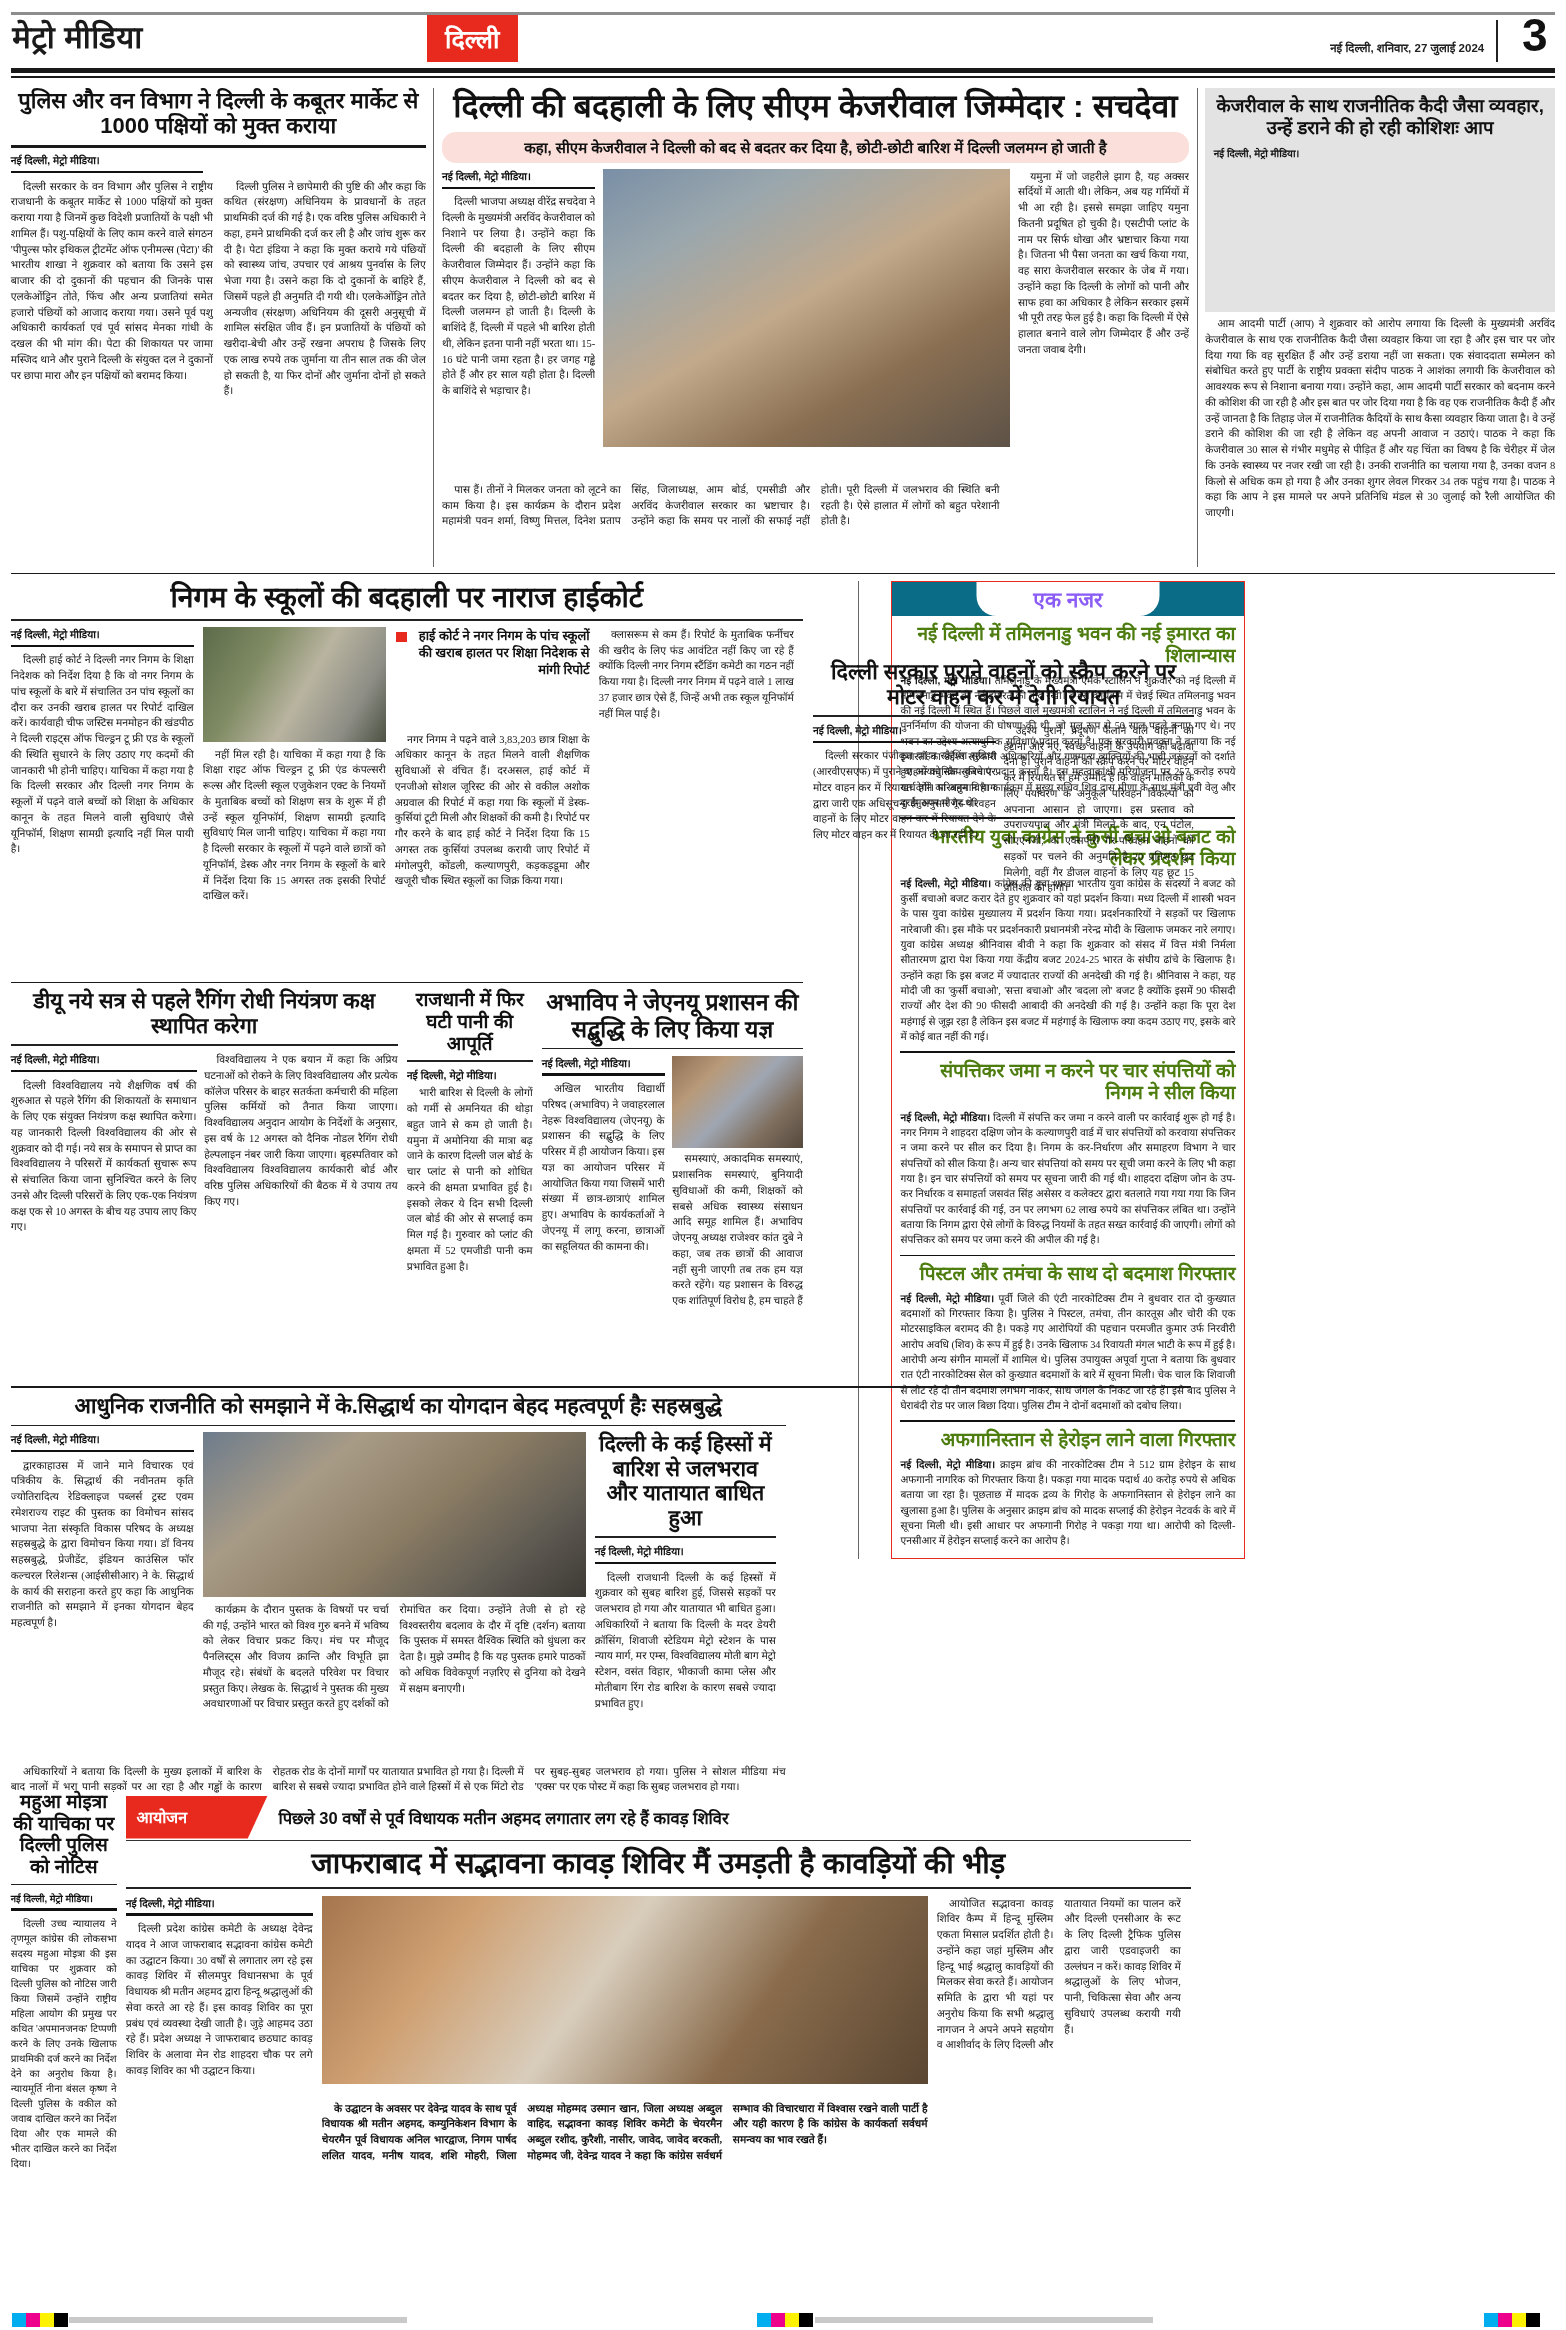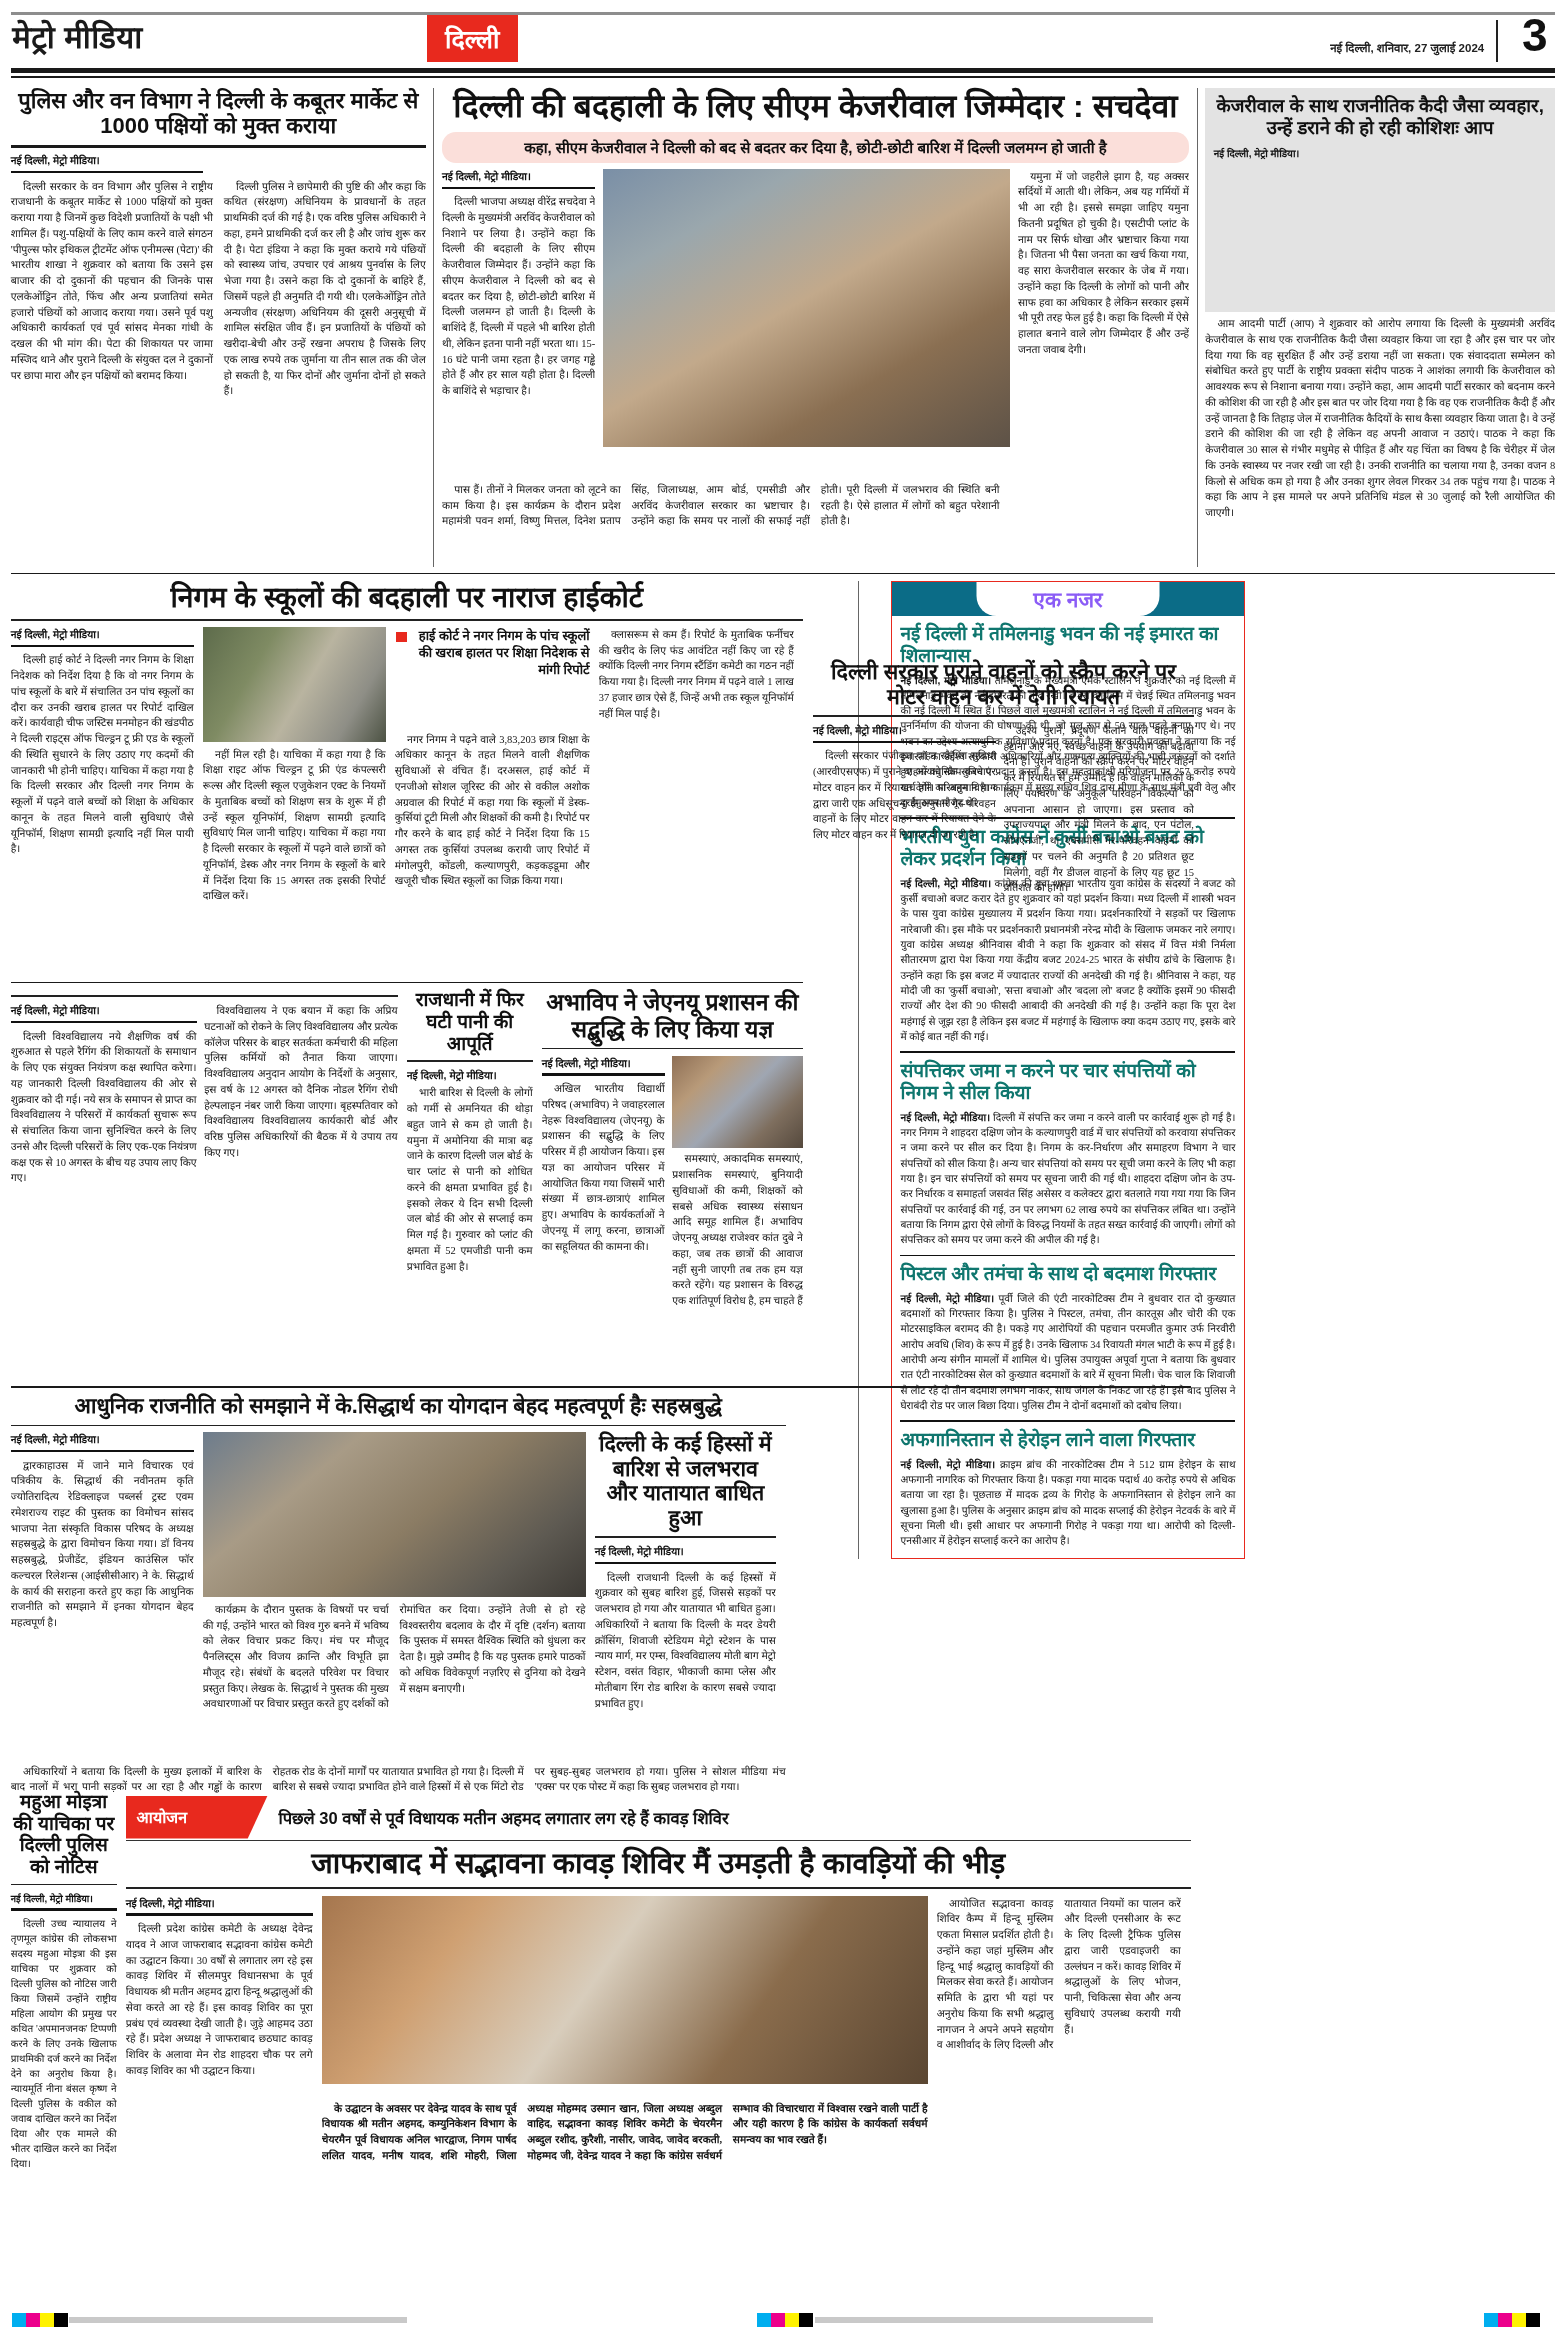--- a/index.html
+++ b/index.html
@@ -107,21 +107,21 @@
     width:183px;height:34px;background:#fff;border-radius:0 0 20px 20px;
     display:flex;align-items:center;justify-content:center;
   }
   .rail-header .notch span{
     font-family:Liberation Sans, sans-serif;
     font-weight:bold;font-size:21px;color:#8b5cf6;
   }
   .rail-body{padding:7px 8.5px 7.7px 8.5px;}
   .rail h3{
     font-family:"Liberation Sans","DejaVu Sans",sans-serif;
-    font-weight:bold;font-size:19px;line-height:1.17;margin:0 0 5.4px 0;color:#0f766e;
+    font-weight:bold;font-size:19px;line-height:1.17;margin:0 0 5.4px 0;color:#4d7c0f;text-align:right;
   }
   .rail .body{font-size:10.3px;line-height:1.49;}
   .rail-sep{height:1.5px;background:#111;margin:7px 0 7px 0;}
 
   
   .flagrow{display:flex;align-items:stretch;height:43px;margin-top:4.6px;}
   .flag{
     background:#e8291e;color:#fff;
     font-family:"Liberation Sans","DejaVu Sans",sans-serif;
     font-weight:bold;font-size:16px;
@@ -254,20 +254,21 @@
               <p class="first">क्लासरूम से कम हैं। रिपोर्ट के मुताबिक फर्नीचर की खरीद के लिए फंड आवंटित नहीं किए जा रहे हैं क्योंकि दिल्ली नगर निगम स्टैंडिंग कमेटी का गठन नहीं किया गया है। दिल्ली नगर निगम में पढ़ने वाले 1 लाख 37 हजार छात्र ऐसे हैं, जिन्हें अभी तक स्कूल यूनिफॉर्म नहीं मिल पाई है।</p>
             </div>
           </div>
         </div>
       </div>
 
       <div class="hr-page"></div>
 
       <div style="display:flex;align-items:flex-start;">
         <div style="width:396px;padding-right:9.2px;box-sizing:border-box;">
+          <div class="hl" style="font-size:21.5px;text-align:center;">डीयू नये सत्र से पहले रैगिंग रोधी नियंत्रण कक्ष स्थापित करेगा</div>
           <div class="hr-med" style="margin:6.2px 0;"></div>
           <div style="display:flex;">
             <div style="width:50%;padding-right:7.7px;box-sizing:border-box;">
               <div class="byline">नई दिल्ली, मेट्रो मीडिया।</div>
               <div class="byline-rule"></div>
               <div class="body" style="height:254px;overflow:hidden;">
                 <p class="first">दिल्ली विश्वविद्यालय नये शैक्षणिक वर्ष की शुरुआत से पहले रैगिंग की शिकायतों के समाधान के लिए एक संयुक्त नियंत्रण कक्ष स्थापित करेगा। यह जानकारी दिल्ली विश्वविद्यालय की ओर से शुक्रवार को दी गई। नये सत्र के समापन से प्राप्त का विश्वविद्यालय ने परिसरों में कार्यकर्ता सुचारू रूप से संचालित किया जाना सुनिश्चित करने के लिए उनसे और दिल्ली परिसरों के लिए एक-एक नियंत्रण कक्ष एक से 10 अगस्त के बीच यह उपाय लाए किए गए।</p>
               </div>
             </div>
             <div style="width:50%;">

